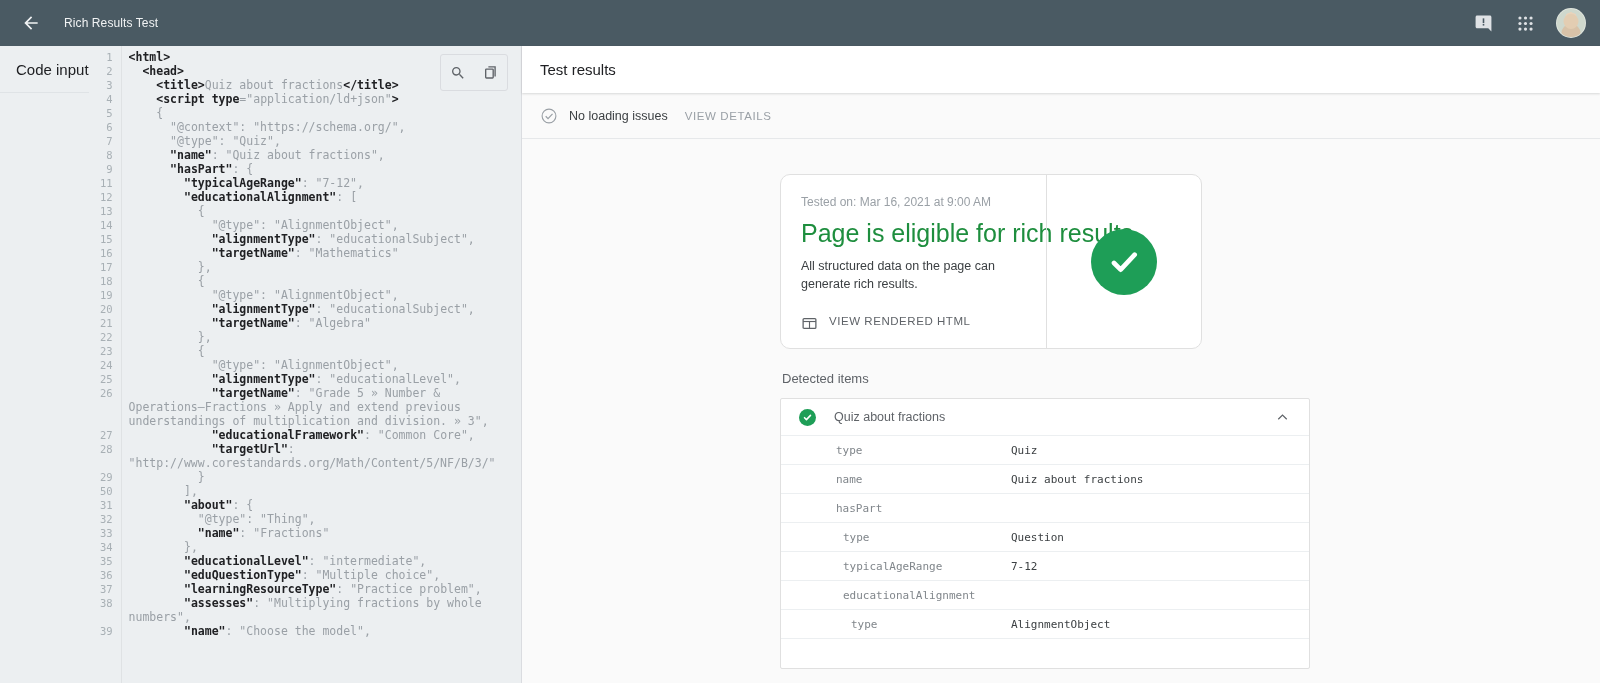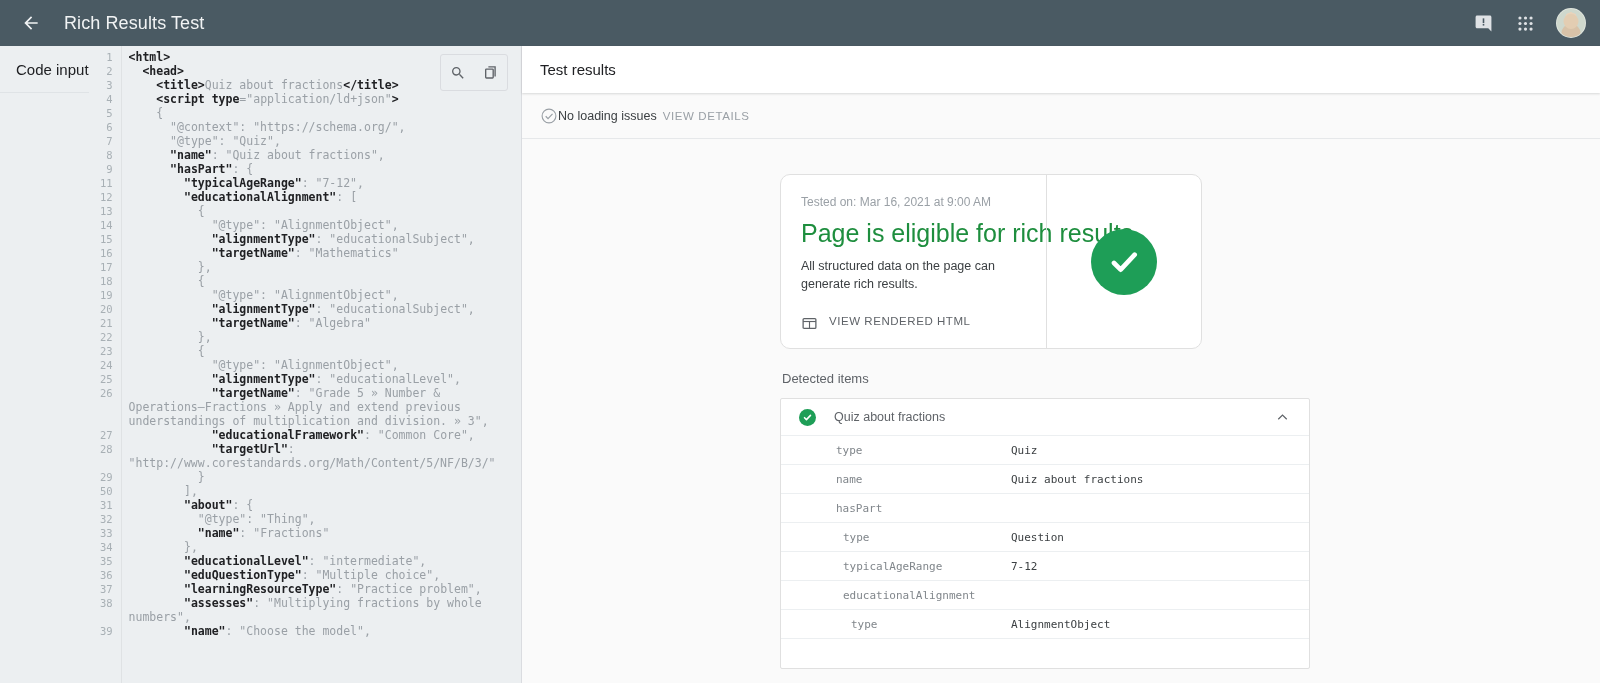--- a/index.html
+++ b/index.html
@@ -18,21 +18,21 @@
     display: flex; align-items: center;
     padding: 0 14px 0 18px;
     color: #ffffff;
   }
   .back-btn {
     width: 26px; height: 26px;
     display: flex; align-items: center; justify-content: center;
     cursor: pointer; flex: 0 0 auto;
   }
   .app-title {
-    font-size: 18px; font-weight: 400; color: #f1f3f4;
+    font-size: 12px; font-weight: 400; color: #f1f3f4;
     margin-left: 20px; letter-spacing: .1px; white-space: nowrap;
   }
   .topbar-spacer { flex: 1 1 auto; }
   .top-icon {
     width: 34px; height: 34px; display: flex; align-items: center; justify-content: center;
     cursor: pointer; margin-left: 8px; opacity: .95;
   }
   .avatar {
     width: 30px; height: 30px; border-radius: 50%; margin-left: 14px;
     background: radial-gradient(circle at 50% 34%, #e8d3bb 0 26%, #cfd8cd 27% 100%);
@@ -104,21 +104,21 @@
   .results-header {
     height: 47px; min-height: 47px; background: #ffffff;
     display: flex; align-items: center; padding-left: 18px;
     font-size: 15px; color: #202124;
     box-shadow: 0 1px 2px rgba(60,64,67,.18);
     z-index: 3;
   }
   .results-scroll { flex: 1 1 auto; overflow: hidden; position: relative; }
 
   .loading-status {
-    height: 46px; display: flex; align-items: center; 
+    height: 46px; display: flex; align-items: center; gap: 11px;
     padding-left: 18px; background: #fafafa;
     border-bottom: 1px solid #e6e8ea;
   }
   .loading-text { font-size: 12.5px; color: #3c4043; }
   .view-details {
     font-size: 11.5px; color: #9aa0a6; letter-spacing: .6px;
     font-weight: 500; cursor: pointer; margin-left: 6px;
   }
 
   .results-body { padding: 35px 0 0 258px; }

